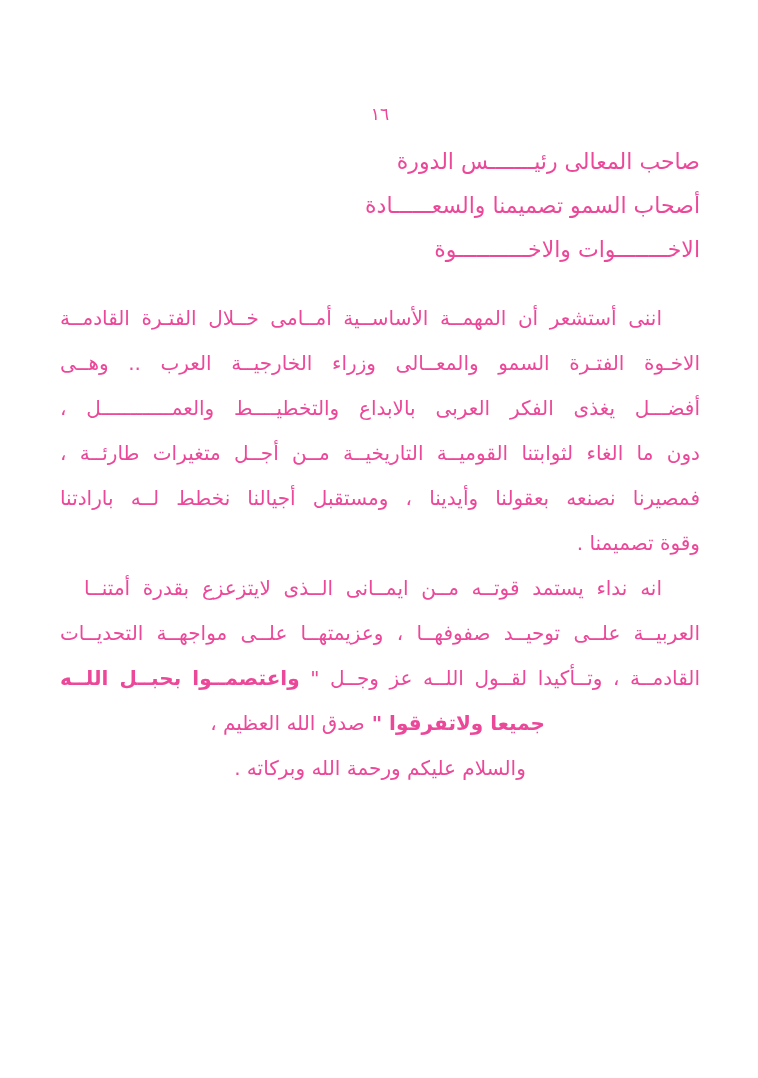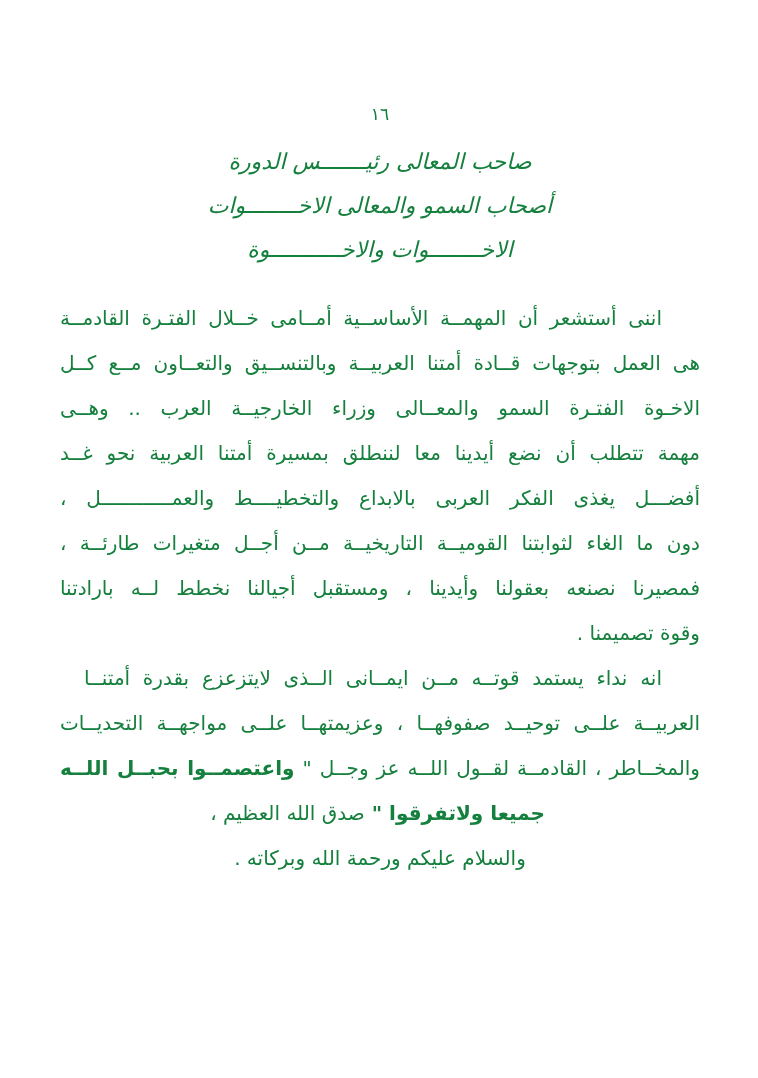--- a/index.html
+++ b/index.html
@@ -6,21 +6,21 @@
     margin: 0;
     padding: 0;
     background: #e8e8e8;
   }
   .page {
     position: relative;
     width: 758px;
     height: 1078px;
     margin: 0 auto;
     background: #ffffff;
-    color: #15803d;
+    color: #ec4899;
     font-family: "DejaVu Sans", sans-serif;
     overflow: hidden;
   }
   .page-number {
     position: absolute;
     top: 100px;
     left: 60px;
     width: 640px;
     text-align: center;
     font-size: 17px;
@@ -30,23 +30,22 @@
   .greeting {
     position: absolute;
     top: 140px;
     left: 60px;
     width: 640px;
     direction: rtl;
     font-size: 22px;
     line-height: 44px;
   }
   .greet-line {
-    text-align: center;
+    text-align: right;
     white-space: nowrap;
-    font-style: italic;
   }
   .doc-body {
     position: absolute;
     top: 296px;
     left: 60px;
     width: 640px;
     direction: rtl;
     font-size: 20px;
   }
   .para { margin: 0; }
@@ -61,36 +60,34 @@
   .b { font-weight: bold; }
 </style>
 </head>
 <body>
 
 <div class="page">
   <div class="page-number">١٦</div>
 
   <div class="greeting">
       <div class="greet-line">صاحب المعالى رئيـــــــس الدورة</div>
-      <div class="greet-line">أصحاب السمو والمعالى الاخــــــــوات</div>
+      <div class="greet-line">أصحاب السمو تصميمنا والسعــــــادة</div>
       <div class="greet-line">الاخــــــــوات  والاخـــــــــــوة</div>
     </div>
 
   <div class="doc-body">
       <div class="para">
         <div class="line j" style="padding-right: 38px;"><span>اننى أستشعر أن المهمــة الأساســية أمــامى خــلال الفتـرة القادمــة</span></div>
-        <div class="line j"><span>هى العمل بتوجهات قــادة أمتنا العربيــة وبالتنســيق والتعــاون مــع كــل</span></div>
         <div class="line j"><span>الاخـوة الفتـرة السمو والمعــالى وزراء الخارجيــة العرب .. وهــى</span></div>
-        <div class="line j"><span>مهمة تتطلب أن نضع أيدينا معا لننطلق بمسيرة أمتنا العربية نحو غــد</span></div>
         <div class="line j"><span>أفضـــل يغذى الفكر العربى بالابداع والتخطيــــط والعمــــــــــــل ،</span></div>
         <div class="line j"><span>دون ما الغاء لثوابتنا القوميــة التاريخيــة مــن أجــل متغيرات طارئــة ،</span></div>
         <div class="line j"><span>فمصيرنا نصنعه بعقولنا وأيدينا ، ومستقبل أجيالنا  نخطط لــه بارادتنا</span></div>
         <div class="line r"><span>وقوة تصميمنا .</span></div>
       </div>
       <div class="para">
         <div class="line j" style="padding-right: 38px; margin-left: 24px;"><span>انه نداء يستمد  قوتــه مــن ايمــانى الــذى لايتزعزع بقدرة أمتنــا</span></div>
         <div class="line j"><span>العربيــة علــى توحيــد صفوفهــا ، وعزيمتهــا علــى مواجهــة التحديــات</span></div>
-        <div class="line j"><span>والمخــاطر ، القادمــة لقــول اللــه عز وجــل " </span><span class="b">واعتصمــوا بحبــل اللــه</span></div>
+        <div class="line j"><span>القادمــة ، وتــأكيدا لقــول اللــه عز وجــل " </span><span class="b">واعتصمــوا بحبــل اللــه</span></div>
         <div class="line r" style="padding-right: 155px;"><span class="b">جميعا ولاتفرقوا "   </span><span>صدق الله العظيم  ،</span></div>
         <div class="line c"><span>والسلام عليكم ورحمة الله وبركاته .</span></div>
       </div>
     </div>
 </div>
 
 </body></html>

